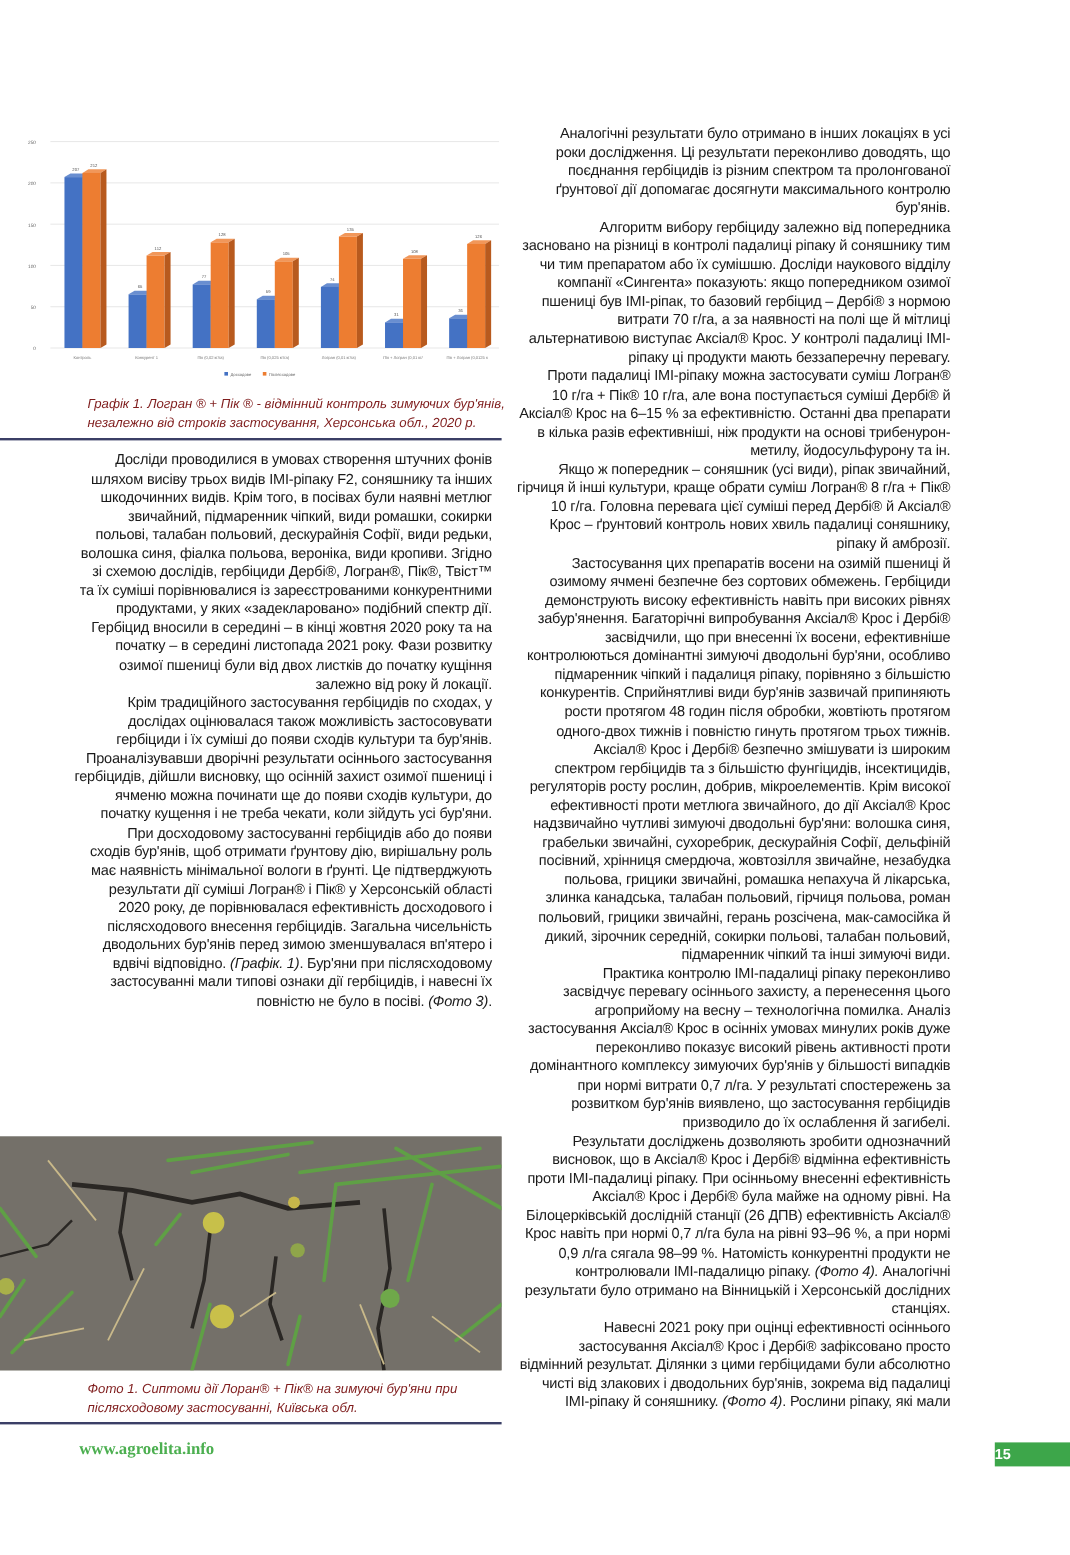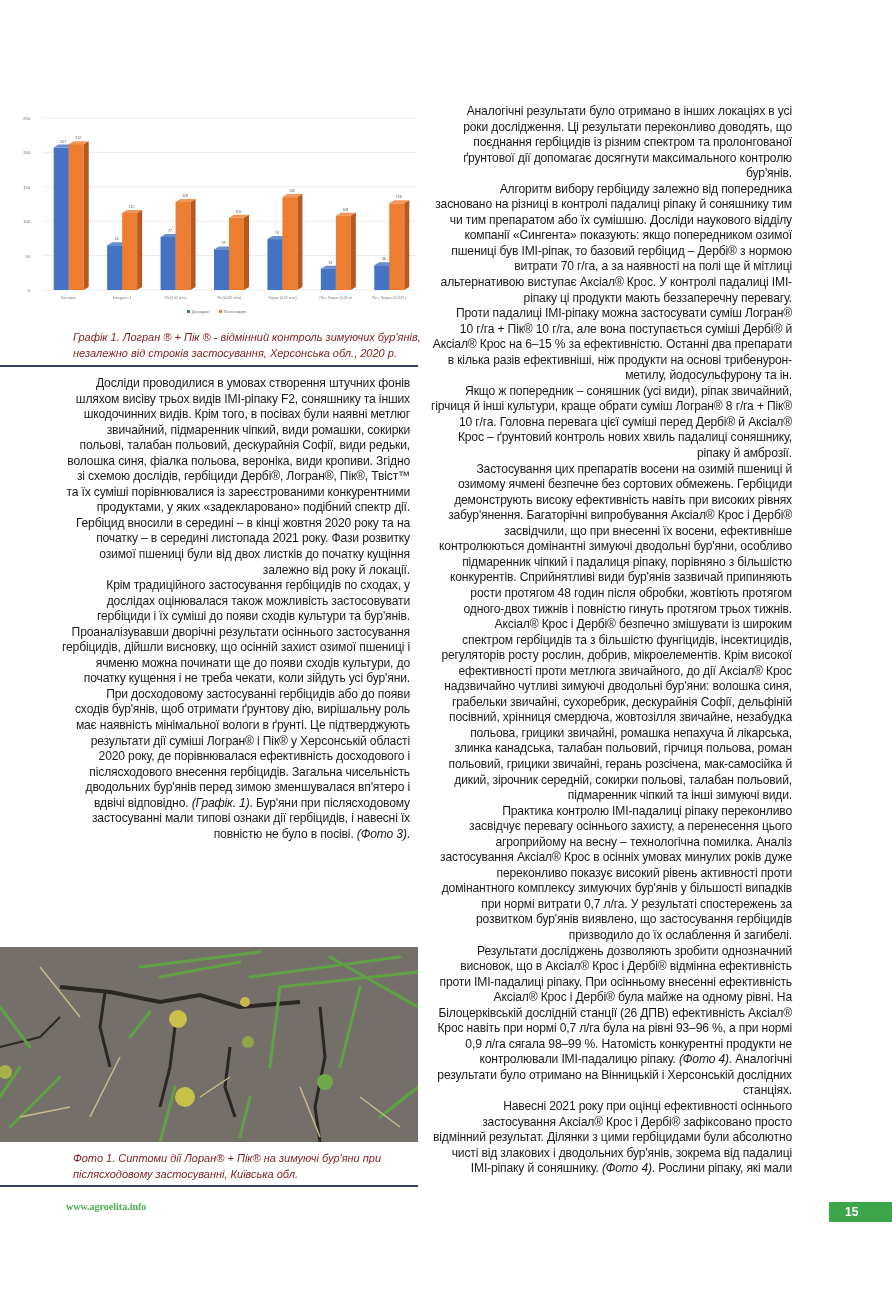--- a/index.html
+++ b/index.html
@@ -17,22 +17,22 @@
   .caption { position: absolute; left: 62px; width: 356px; font-style: italic; font-size: 11px; line-height: 15.5px; color: #7f1d1d; margin-left: 11px; }
   .caption-chart { top: 330px; }
   .caption-photo { top: 1151px; }
   .rule { position: absolute; left: 0; width: 418px; height: 2px; background: #3b3f66; }
   .rule-chart { top: 365px; }
   .rule-photo { top: 1185px; }
 
   .photo { position: absolute; left: 0; top: 947px; width: 418px; height: 195px; overflow: hidden; background: #6d6a63; }
   .photo svg { width: 100%; height: 100%; display: block; }
 
-  .footer-url { position: absolute; left: 66px; top: 1201px; font-family: "Liberation Serif", serif; font-weight: bold; font-size: 10px; color: #4caf50; }
-  .page-num { position: absolute; left: 829px; top: 1202px; width: 63px; height: 20px; background: #3da64a; color: #ffffff; font-weight: bold; font-size: 12px; line-height: 20px; padding-left: 16px; }
+  .footer-url { position: absolute; left: 66px; top: 1201px; font-family: "Liberation Serif", serif; font-weight: bold; font-size: 14px; color: #4caf50; }
+  .page-num { position: absolute; left: 829px; top: 1202px; width: 63px; height: 20px; background: #3da64a; color: #ffffff; font-weight: bold; font-size: 12px; line-height: 20px; }
   .it { font-style: italic; }
 </style>
 </head>
 <body>
 
 <div class="chart">
   <svg id="chart-svg" viewBox="0 0 404 218" preserveAspectRatio="none">
       <line x1="30" y1="186" x2="404" y2="186" stroke="#e6e6e6" stroke-width="0.8"></line>
       <text x="18" y="188" font-size="4" fill="#666" text-anchor="end" font-family="Liberation Sans, sans-serif">0</text>
       <line x1="30" y1="151.6" x2="404" y2="151.6" stroke="#e6e6e6" stroke-width="0.8"></line>

